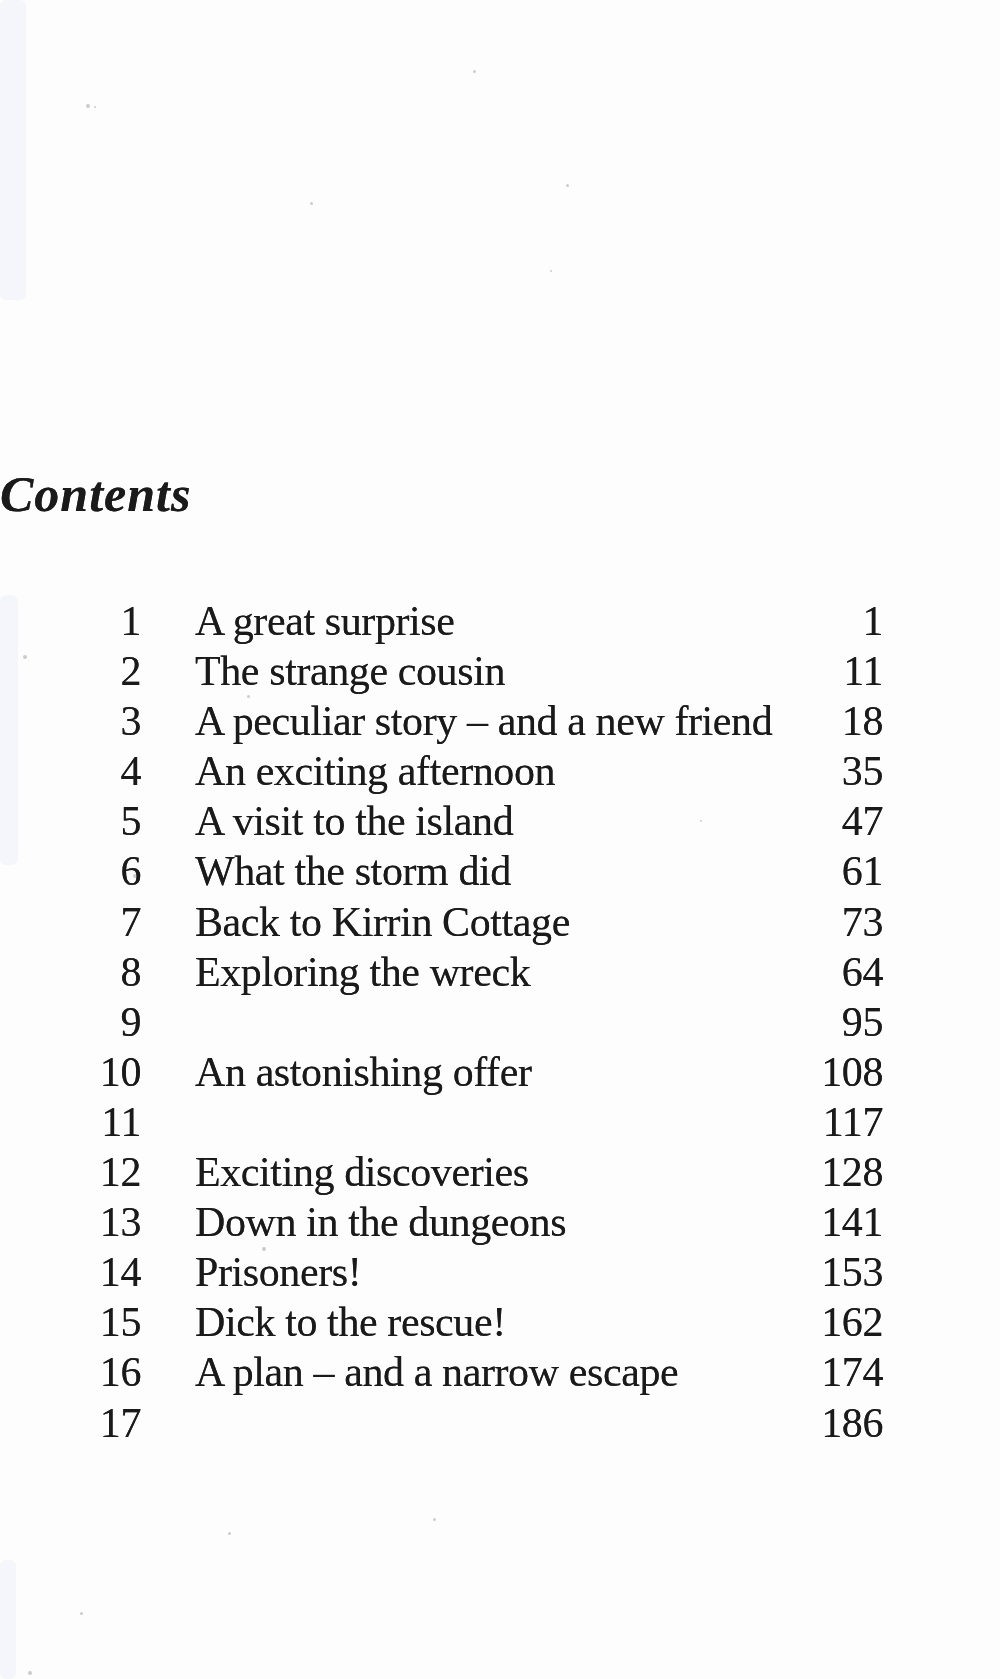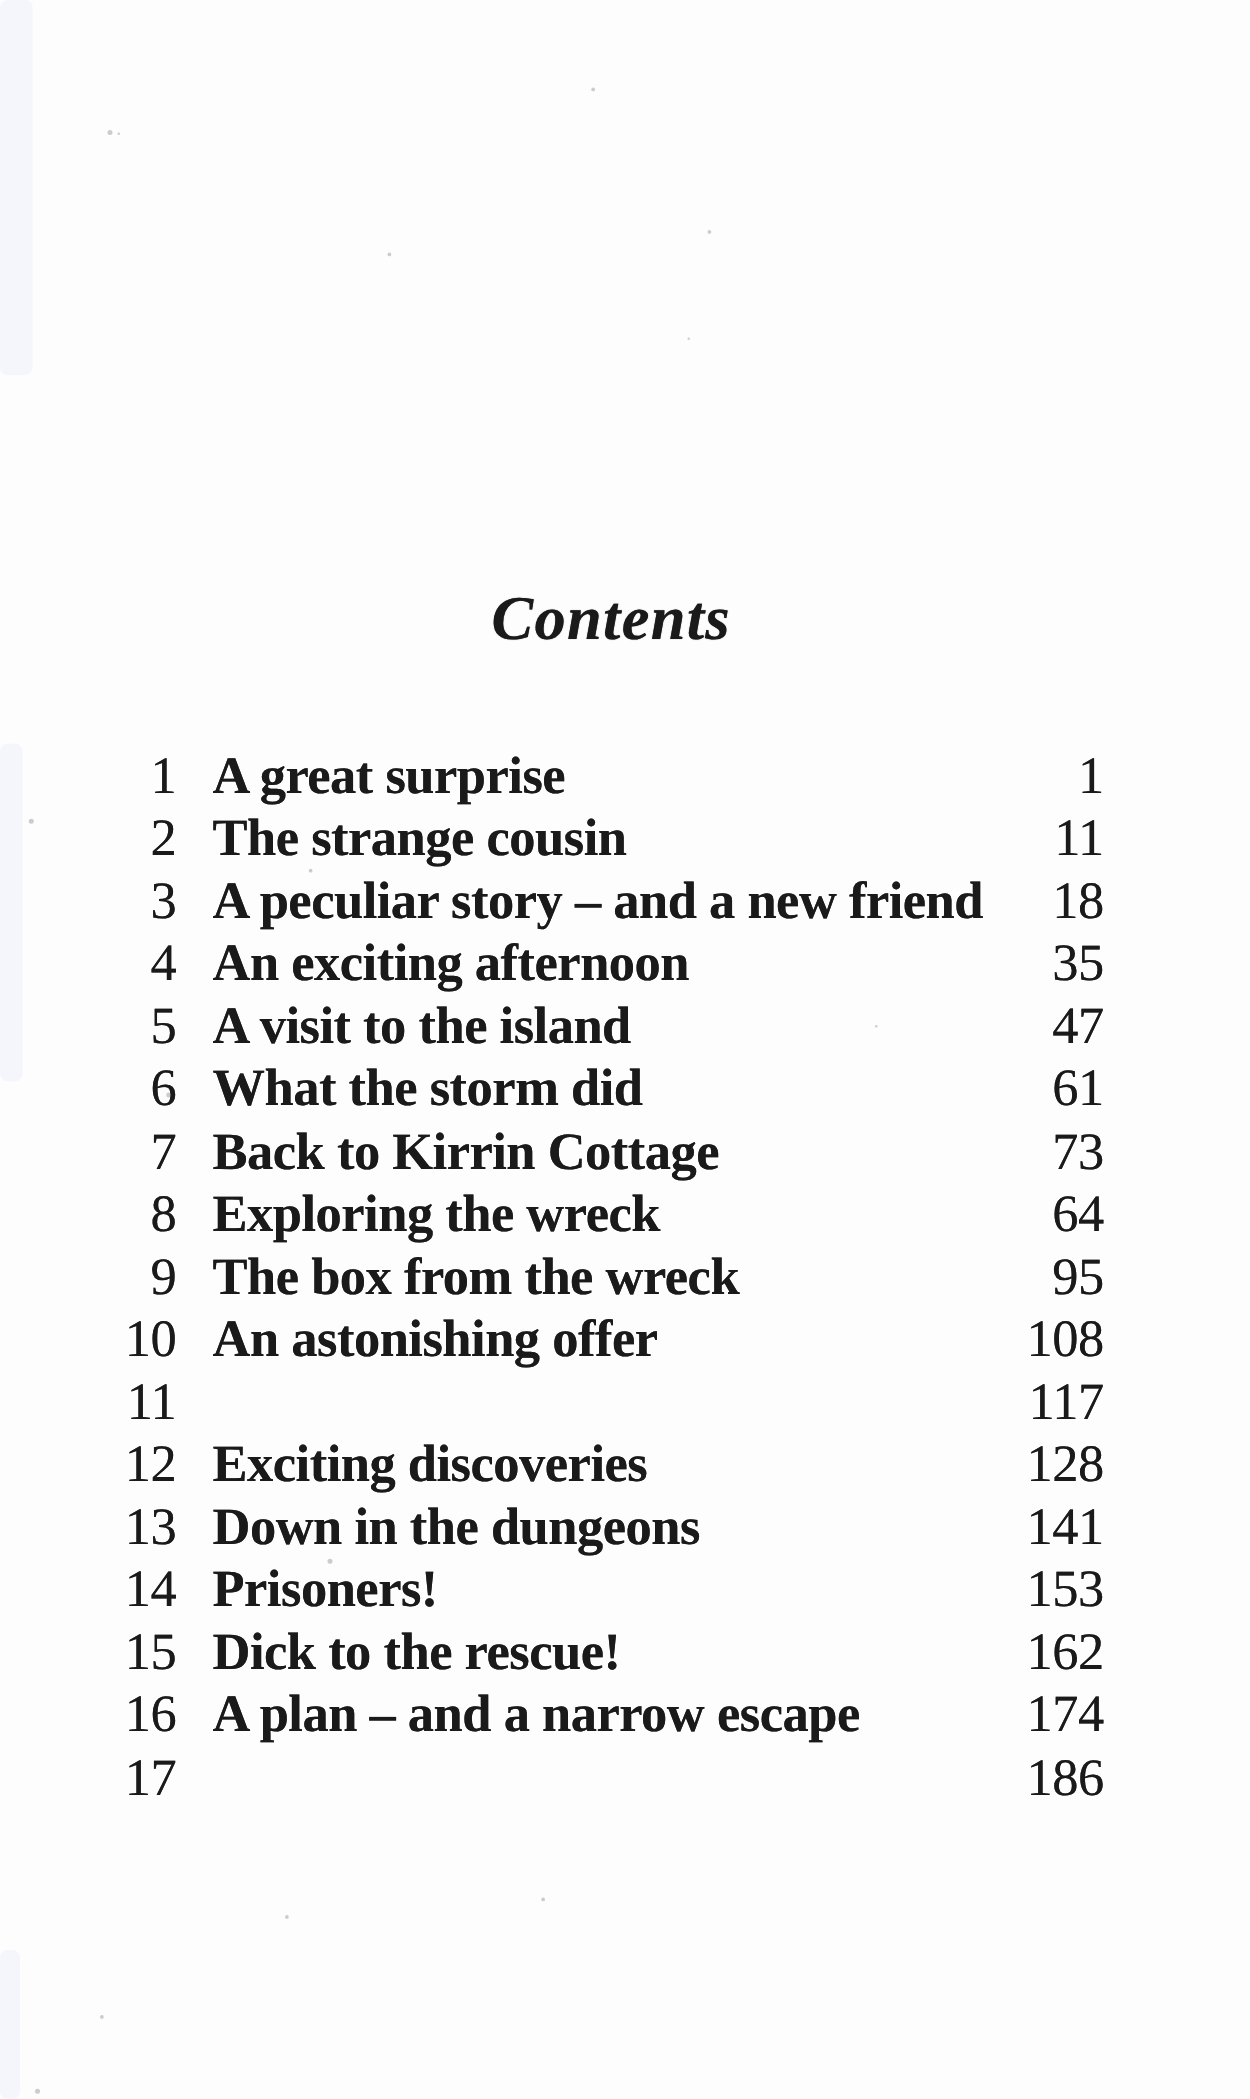--- a/index.html
+++ b/index.html
@@ -23,21 +23,21 @@
     border-radius: 6px;
     pointer-events: none;
   }
   .title {
     position: absolute;
     top: 435px;
     left: 0;
     width: 1000px;
     box-sizing: border-box;
     padding-right: 22px;       
-    text-align: center;
+    text-align: left;
     font-size: 50px;
     line-height: 1;
     font-style: italic;
     font-weight: 700;
     letter-spacing: 1px;
     text-shadow: 0 0 0.6px rgba(20,20,20,0.85);
   }
   .toc {
     position: absolute;
     left: 80px;
@@ -52,22 +52,21 @@
     font-size: 42px;
     letter-spacing: -0.4px;
     text-shadow: 0 0 0.5px rgba(20,20,20,0.8);
     white-space: nowrap;
   }
   .num {
     flex: 0 0 61px;            
     text-align: right;
   }
   .chapter {
-    margin-left: 29px;         
-    font-weight: bold;
+    margin-left: 54px;         
   }
   .pagenum {
     margin-left: auto;         
     text-align: right;
   }
   .speck {
     position: absolute;
     background: #767b85;
     border-radius: 50%;
     opacity: 0.38;
@@ -119,21 +118,20 @@
       <span class="chapter">Back to Kirrin Cottage</span>
       <span class="pagenum">73</span>
     </div>
     <div class="row">
       <span class="num">8</span>
       <span class="chapter">Exploring the wreck</span>
       <span class="pagenum">64</span>
     </div>
     <div class="row">
       <span class="num">9</span>
-      <span class="chapter">The box from the wreck</span>
       <span class="pagenum">95</span>
     </div>
     <div class="row">
       <span class="num">10</span>
       <span class="chapter">An astonishing offer</span>
       <span class="pagenum">108</span>
     </div>
     <div class="row">
       <span class="num">11</span>
       <span class="pagenum">117</span>

